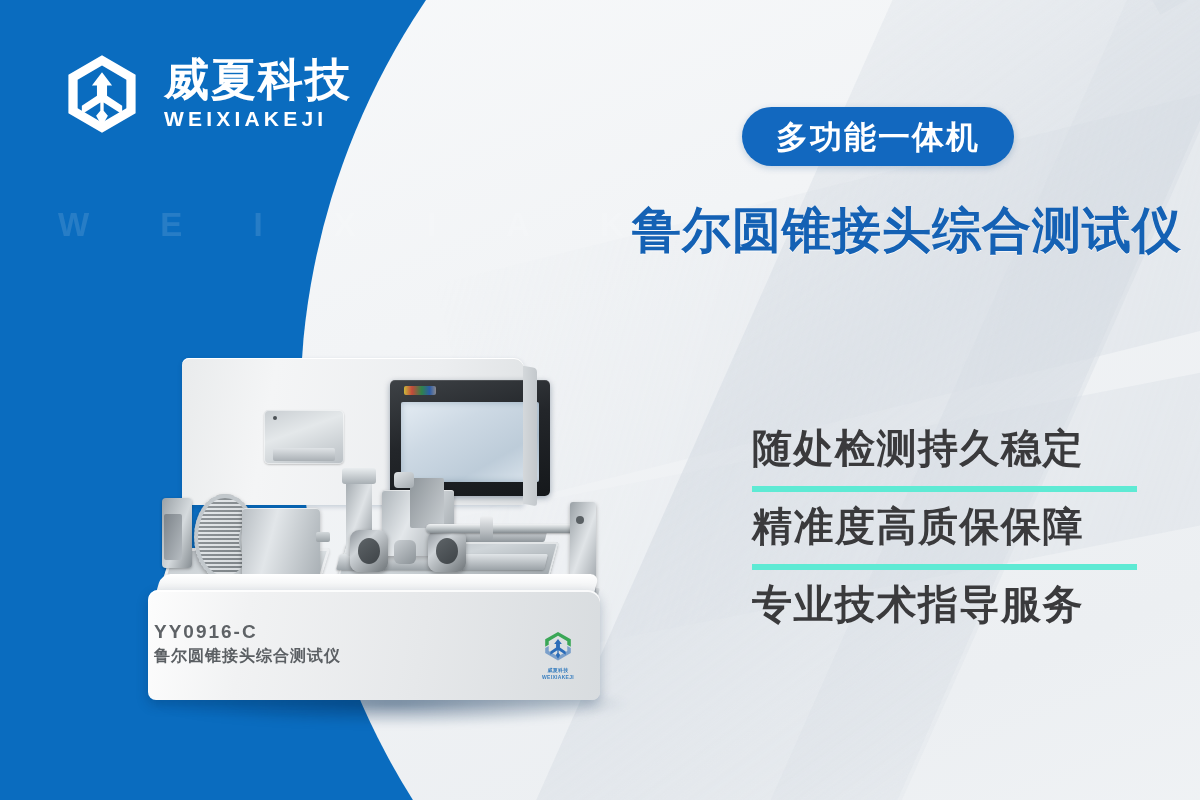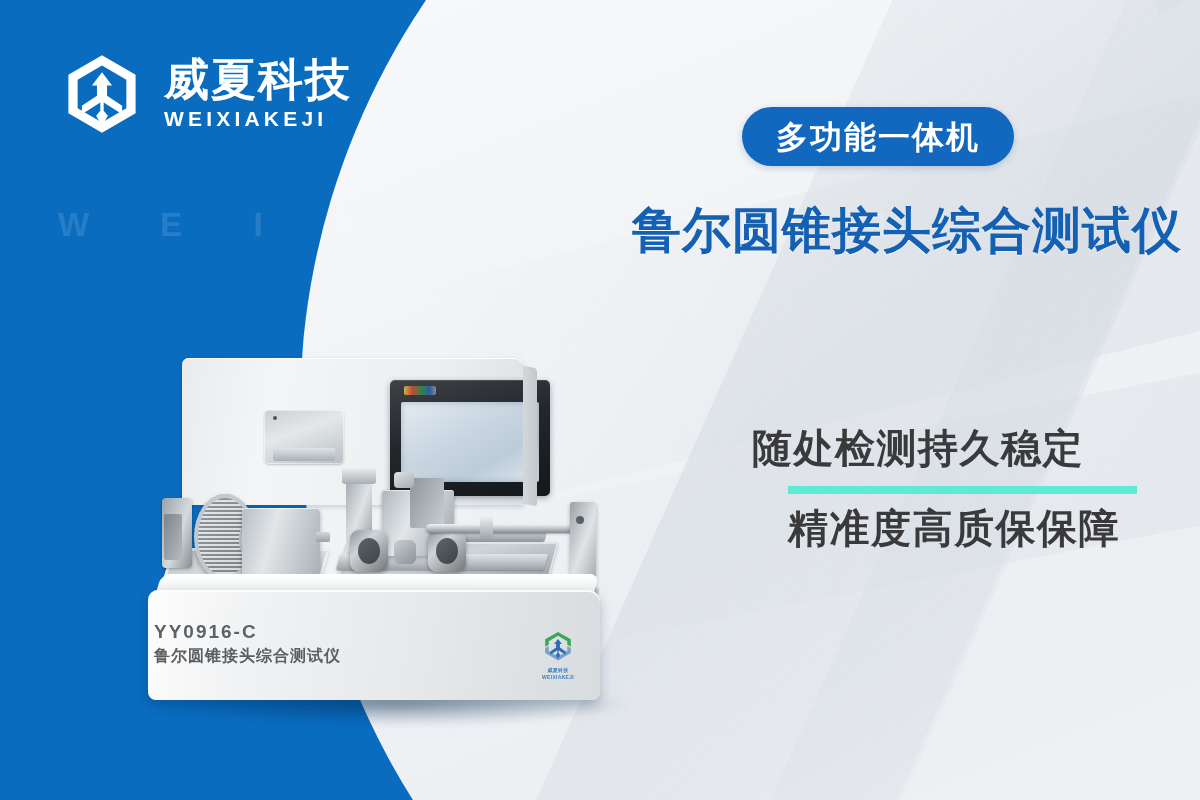--- a/index.html
+++ b/index.html
@@ -90,21 +90,21 @@
     text-shadow:0 1px 0 rgba(255,255,255,.6);
   }
 
   .features { position:absolute; left:752px; top:414px; width:385px; }
   .feat {
     font-size:40px; font-weight:700; color:#3a3a3c;
     letter-spacing:1.5px; line-height:1;
     padding:14px 0 18px;
     white-space:nowrap;
   }
-  .feat + .feat { border-top:8px solid #5eead4;margin-left:36px; }
+  .feat + .feat { border-top:6px solid #5eead4; }
 
   
   .machine { position:absolute; left:140px; top:352px; width:520px; height:420px; }
 
   
   .mach-shadow {
     position:absolute; left:18px; top:330px;
     width:470px; height:44px;
     background:radial-gradient(ellipse at 50% 50%, rgba(4,44,86,.42) 0%, rgba(4,44,86,0) 72%);
     filter:blur(3px);
@@ -399,20 +399,21 @@
 
   <div class="badge">
     <span>多功能一体机</span>
   </div>
 
   <div class="headline">鲁尔圆锥接头综合测试仪</div>
 
   <div class="features">
     <div class="feat">随处检测持久稳定</div>
     <div class="feat">精准度高质保保障</div>
+    <div class="feat">专业技术指导服务</div>
   </div>
 
   <div class="machine">
 
     <div class="mach-shadow"></div>
 
     <div class="panel">
       <div class="plate">
         <span class="plate-dot"></span>
       </div>

